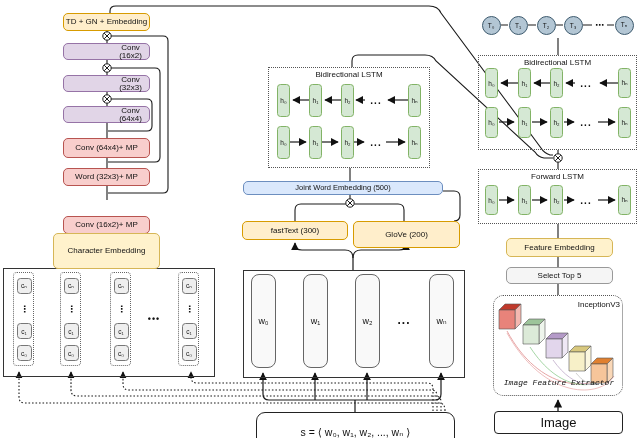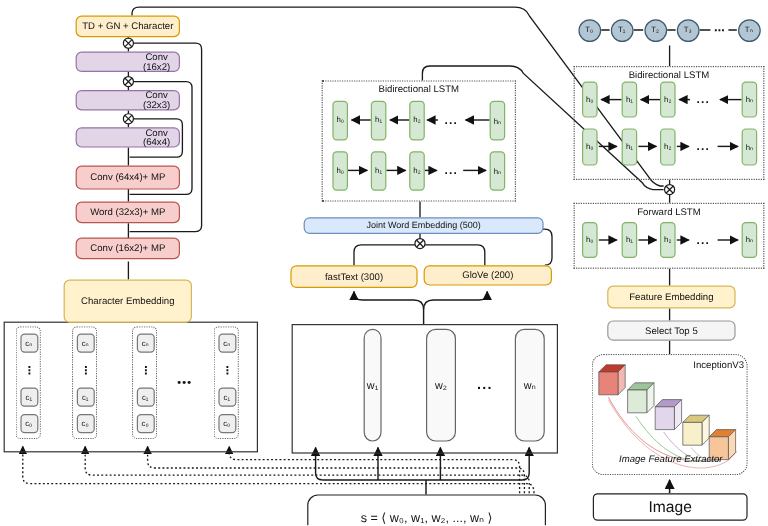--- a/index.html
+++ b/index.html
@@ -6,21 +6,21 @@
   #stage{position:relative;width:640px;height:438px;background:#fff;
          font-family:"Liberation Sans","DejaVu Sans",sans-serif;color:#111;overflow:hidden;}
   #wires{position:absolute;left:0;top:0;z-index:0;}
   .box{position:absolute;display:flex;align-items:center;justify-content:center;
        border-radius:5px;border:1px solid #888;font-size:8px;line-height:1;
        box-sizing:border-box;text-align:center;z-index:2;}
   .orangey{background:#ffeecb;border-color:#d79b00;}
   .paleyellow{background:#fff2cc;border-color:#d6b656;}
   .purple{background:#e1d5e7;border-color:#9673a6;padding-left:48px;}
   .pink{background:#f8cecc;border-color:#b85450;}
-  .blue{background:#dae8fc;border-color:#6c8ebf;margin-left:10px;}
+  .blue{background:#dae8fc;border-color:#6c8ebf;}
   .gray{background:#f5f5f5;border-color:#999;}
   .plain{background:#fff;border-color:#222;}
   .dbox{position:absolute;border:1.2px dotted #555;box-sizing:border-box;z-index:1;background:transparent;}
   .solidbox{position:absolute;border:1.2px solid #333;box-sizing:border-box;z-index:1;background:transparent;}
   .dtitle{position:absolute;left:0;top:2px;width:100%;text-align:center;font-size:8px;z-index:2;}
   .hnode{position:absolute;background:#d5e8d4;border:1px solid #82b366;border-radius:3.5px;
          display:flex;align-items:center;justify-content:center;font-size:6.5px;box-sizing:border-box;z-index:2;}
   .col{position:absolute;border:1.2px dotted #666;border-radius:4px;box-sizing:border-box;z-index:2;}
   .cell{position:absolute;background:#efefef;border:1px solid #777;border-radius:3.5px;left:2.5px;width:15px;height:16px;
         display:flex;align-items:center;justify-content:center;font-size:6.5px;box-sizing:border-box;}
@@ -163,27 +163,27 @@
         <polygon points="569,352 585,352 585,371 569,371" fill="#f7f0c8"></polygon>
       </g>
       <g>
         <polygon points="591,364 597,358 613,358 607,364" fill="#e08030"></polygon>
         <polygon points="607,364 613,358 613,377 607,383" fill="#fad8b8"></polygon>
         <polygon points="591,364 607,364 607,383 591,383" fill="#f6c59a"></polygon>
       </g>
     </g>
   </svg>
 
-  <div class="box orangey" style="left:63px;top:13px;width:87px;height:18px;">TD + GN + Character</div>
+  <div class="box orangey" style="left:63px;top:13px;width:87px;height:18px;">TD + GN + Embedding</div>
   <div class="box purple" style="left:63px;top:43px;width:87px;height:17px;">Conv (16x2)</div>
   <div class="box purple" style="left:63px;top:75px;width:87px;height:17px;">Conv (32x3)</div>
   <div class="box purple" style="left:63px;top:106px;width:87px;height:17px;">Conv (64x4)</div>
   <div class="box pink" style="left:63px;top:138px;width:87px;height:20px;">Conv (64x4)+ MP</div>
   <div class="box pink" style="left:63px;top:168px;width:87px;height:18px;">Word (32x3)+ MP</div>
-  <div class="box pink" style="left:63px;top:198px;width:87px;height:18px;">Conv (16x2)+ MP</div>
+  <div class="box pink" style="left:63px;top:216px;width:87px;height:18px;">Conv (16x2)+ MP</div>
   <div class="box paleyellow" style="left:53px;top:233px;width:107px;height:36px;">Character Embedding</div>
 
   <div class="solidbox" style="left:3px;top:268px;width:212px;height:109px;"></div>
 
   <div class="col" style="left:13px;top:272px;width:21px;height:94px;">
     <div class="cell" style="top:5px;">cₙ</div>
     <div class="vdots" style="left:6px;top:25px;width:9px;height:22px;">⋮</div>
     <div class="cell" style="top:50px;">c₁</div>
     <div class="cell" style="top:72px;">c₀</div>
   </div>
@@ -217,24 +217,25 @@
   <div class="hnode" style="left:408px;top:84px;width:13px;height:33px;">hₙ</div>
 
   <div class="hnode" style="left:277px;top:126px;width:13px;height:33px;">h₀</div>
   <div class="hnode" style="left:309px;top:126px;width:13px;height:33px;">h₁</div>
   <div class="hnode" style="left:341px;top:126px;width:13px;height:33px;">h₂</div>
   <div class="dots" style="left:366px;top:135px;width:20px;height:14px;">...</div>
   <div class="hnode" style="left:408px;top:126px;width:13px;height:33px;">hₙ</div>
 
   <div class="box blue" style="left:243px;top:181px;width:200px;height:14px;font-size:7.5px;">Joint Word Embedding (500)</div>
   <div class="box orangey" style="left:242px;top:221px;width:106px;height:19px;">fastText (300)</div>
-  <div class="box orangey" style="left:353px;top:221px;width:107px;height:17px;">GloVe (200)</div>
+  <div class="box orangey" style="left:353px;top:221px;width:107px;height:27px;">GloVe (200)</div>
 
   <div class="solidbox" style="left:243px;top:270px;width:222px;height:108px;"></div>
-  <div class="wnode" style="left:303px;top:274px;width:15px;height:94px;">w₁</div>
+  <div class="wnode" style="left:251px;top:274px;width:25px;height:94px;">w₀</div>
+  <div class="wnode" style="left:303px;top:274px;width:25px;height:94px;">w₁</div>
   <div class="wnode" style="left:355px;top:274px;width:25px;height:94px;">w₂</div>
   <div class="dots" style="left:391px;top:313px;width:26px;height:14px;font-size:12px;">...</div>
   <div class="wnode" style="left:429px;top:274px;width:25px;height:94px;">wₙ</div>
 
   <div class="box plain" style="left:256px;top:412px;width:199px;height:40px;border-radius:9px;font-size:10.5px;border-width:1.2px;">s = ⟨ w₀, w₁, w₂, ..., wₙ ⟩</div>
 
   <div class="tnode" style="left:481.5px;top:15.5px;">T₀</div>
   <div class="tnode" style="left:508.5px;top:15.5px;">T₁</div>
   <div class="tnode" style="left:536.5px;top:15.5px;">T₂</div>
   <div class="tnode" style="left:563.5px;top:15.5px;">T₃</div>
@@ -263,17 +264,17 @@
   <div class="hnode" style="left:518px;top:185px;width:13px;height:30px;">h₁</div>
   <div class="hnode" style="left:550px;top:185px;width:13px;height:30px;">h₂</div>
   <div class="dots" style="left:577px;top:193px;width:18px;height:14px;">...</div>
   <div class="hnode" style="left:618px;top:185px;width:13px;height:30px;">hₙ</div>
 
   <div class="box paleyellow" style="left:506px;top:238px;width:107px;height:19px;">Feature Embedding</div>
   <div class="box gray" style="left:506px;top:267px;width:107px;height:17px;">Select Top 5</div>
 
   <div class="dbox" style="left:493px;top:295px;width:130px;height:101px;border-radius:10px;"></div>
   <div style="position:absolute;left:515px;top:300px;width:105px;text-align:right;font-size:8px;z-index:2;">InceptionV3</div>
-  <div class="it" style="position:absolute;left:500px;top:378px;width:118px;text-align:center;font-size:8px;z-index:2;">Image Feature Extractor</div>
+  <div class="it" style="position:absolute;left:500px;top:378px;width:118px;text-align:center;font-size:8px;z-index:2;font-family:Liberation Mono, monospace;">Image Feature Extractor</div>
 
   <div class="box plain" style="left:494px;top:411px;width:129px;height:23px;border-radius:4px;font-size:13px;border-width:1.5px;">Image</div>
 
 </div>
 
 </body></html>

